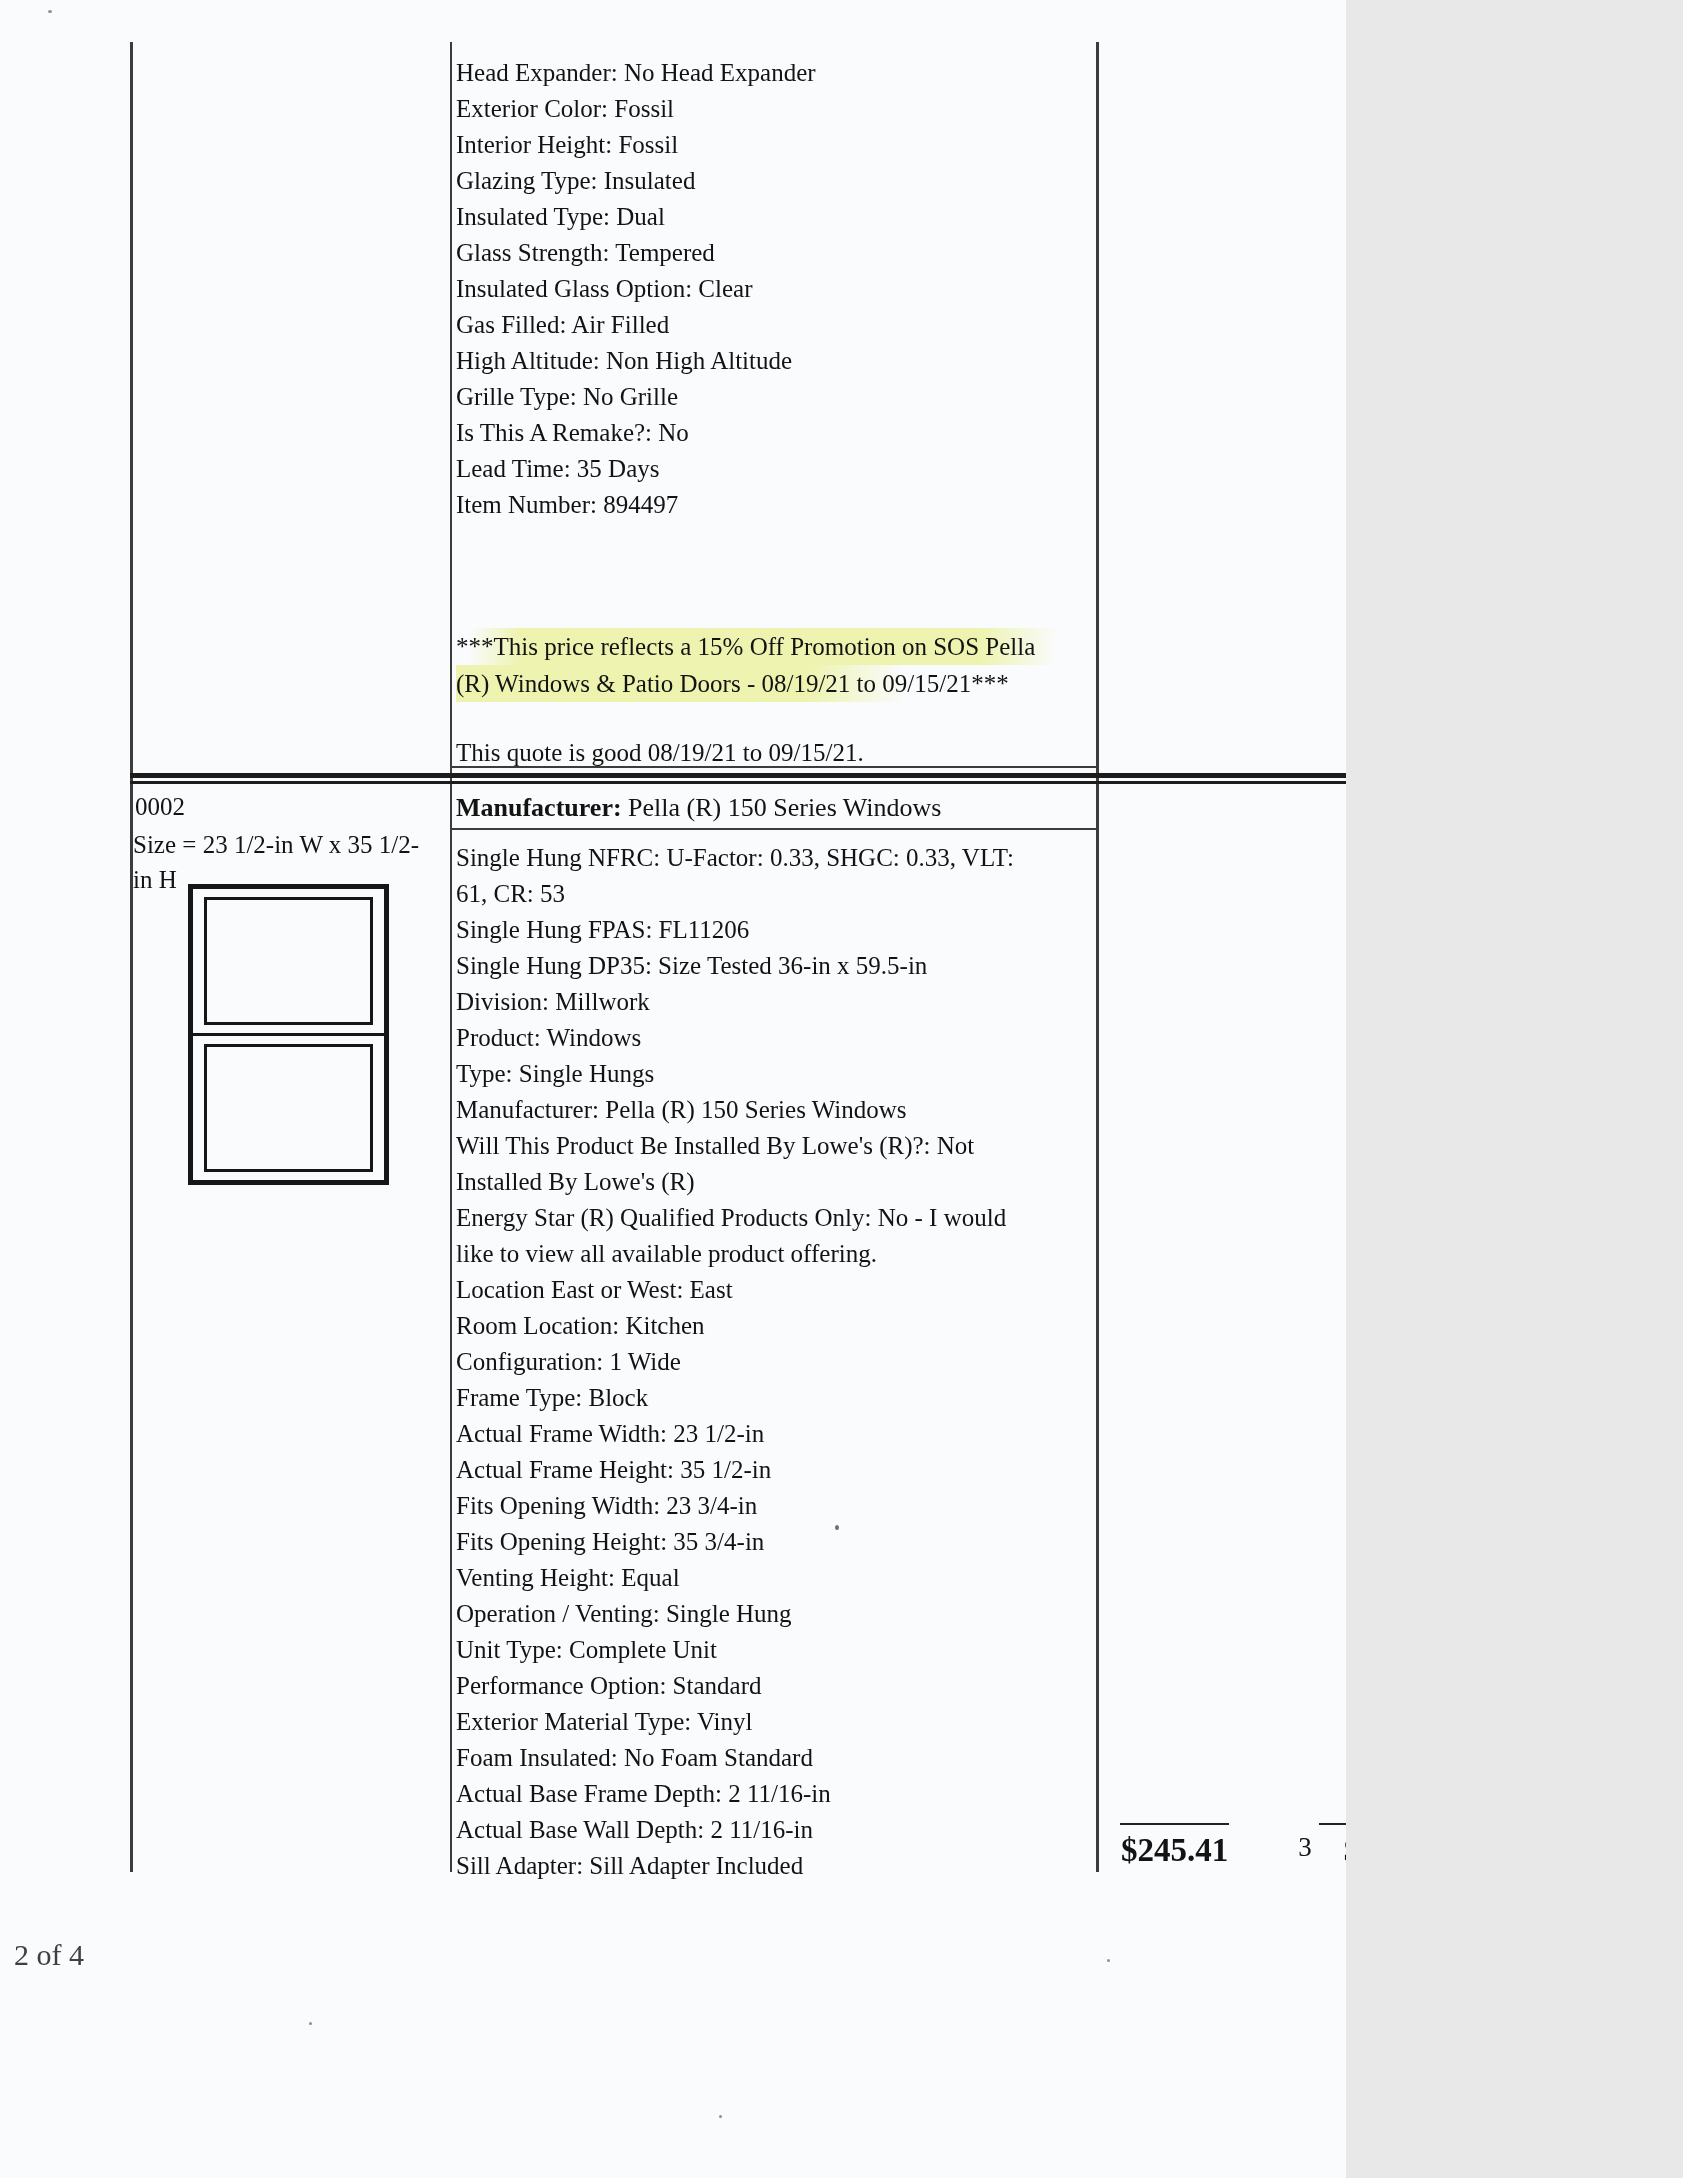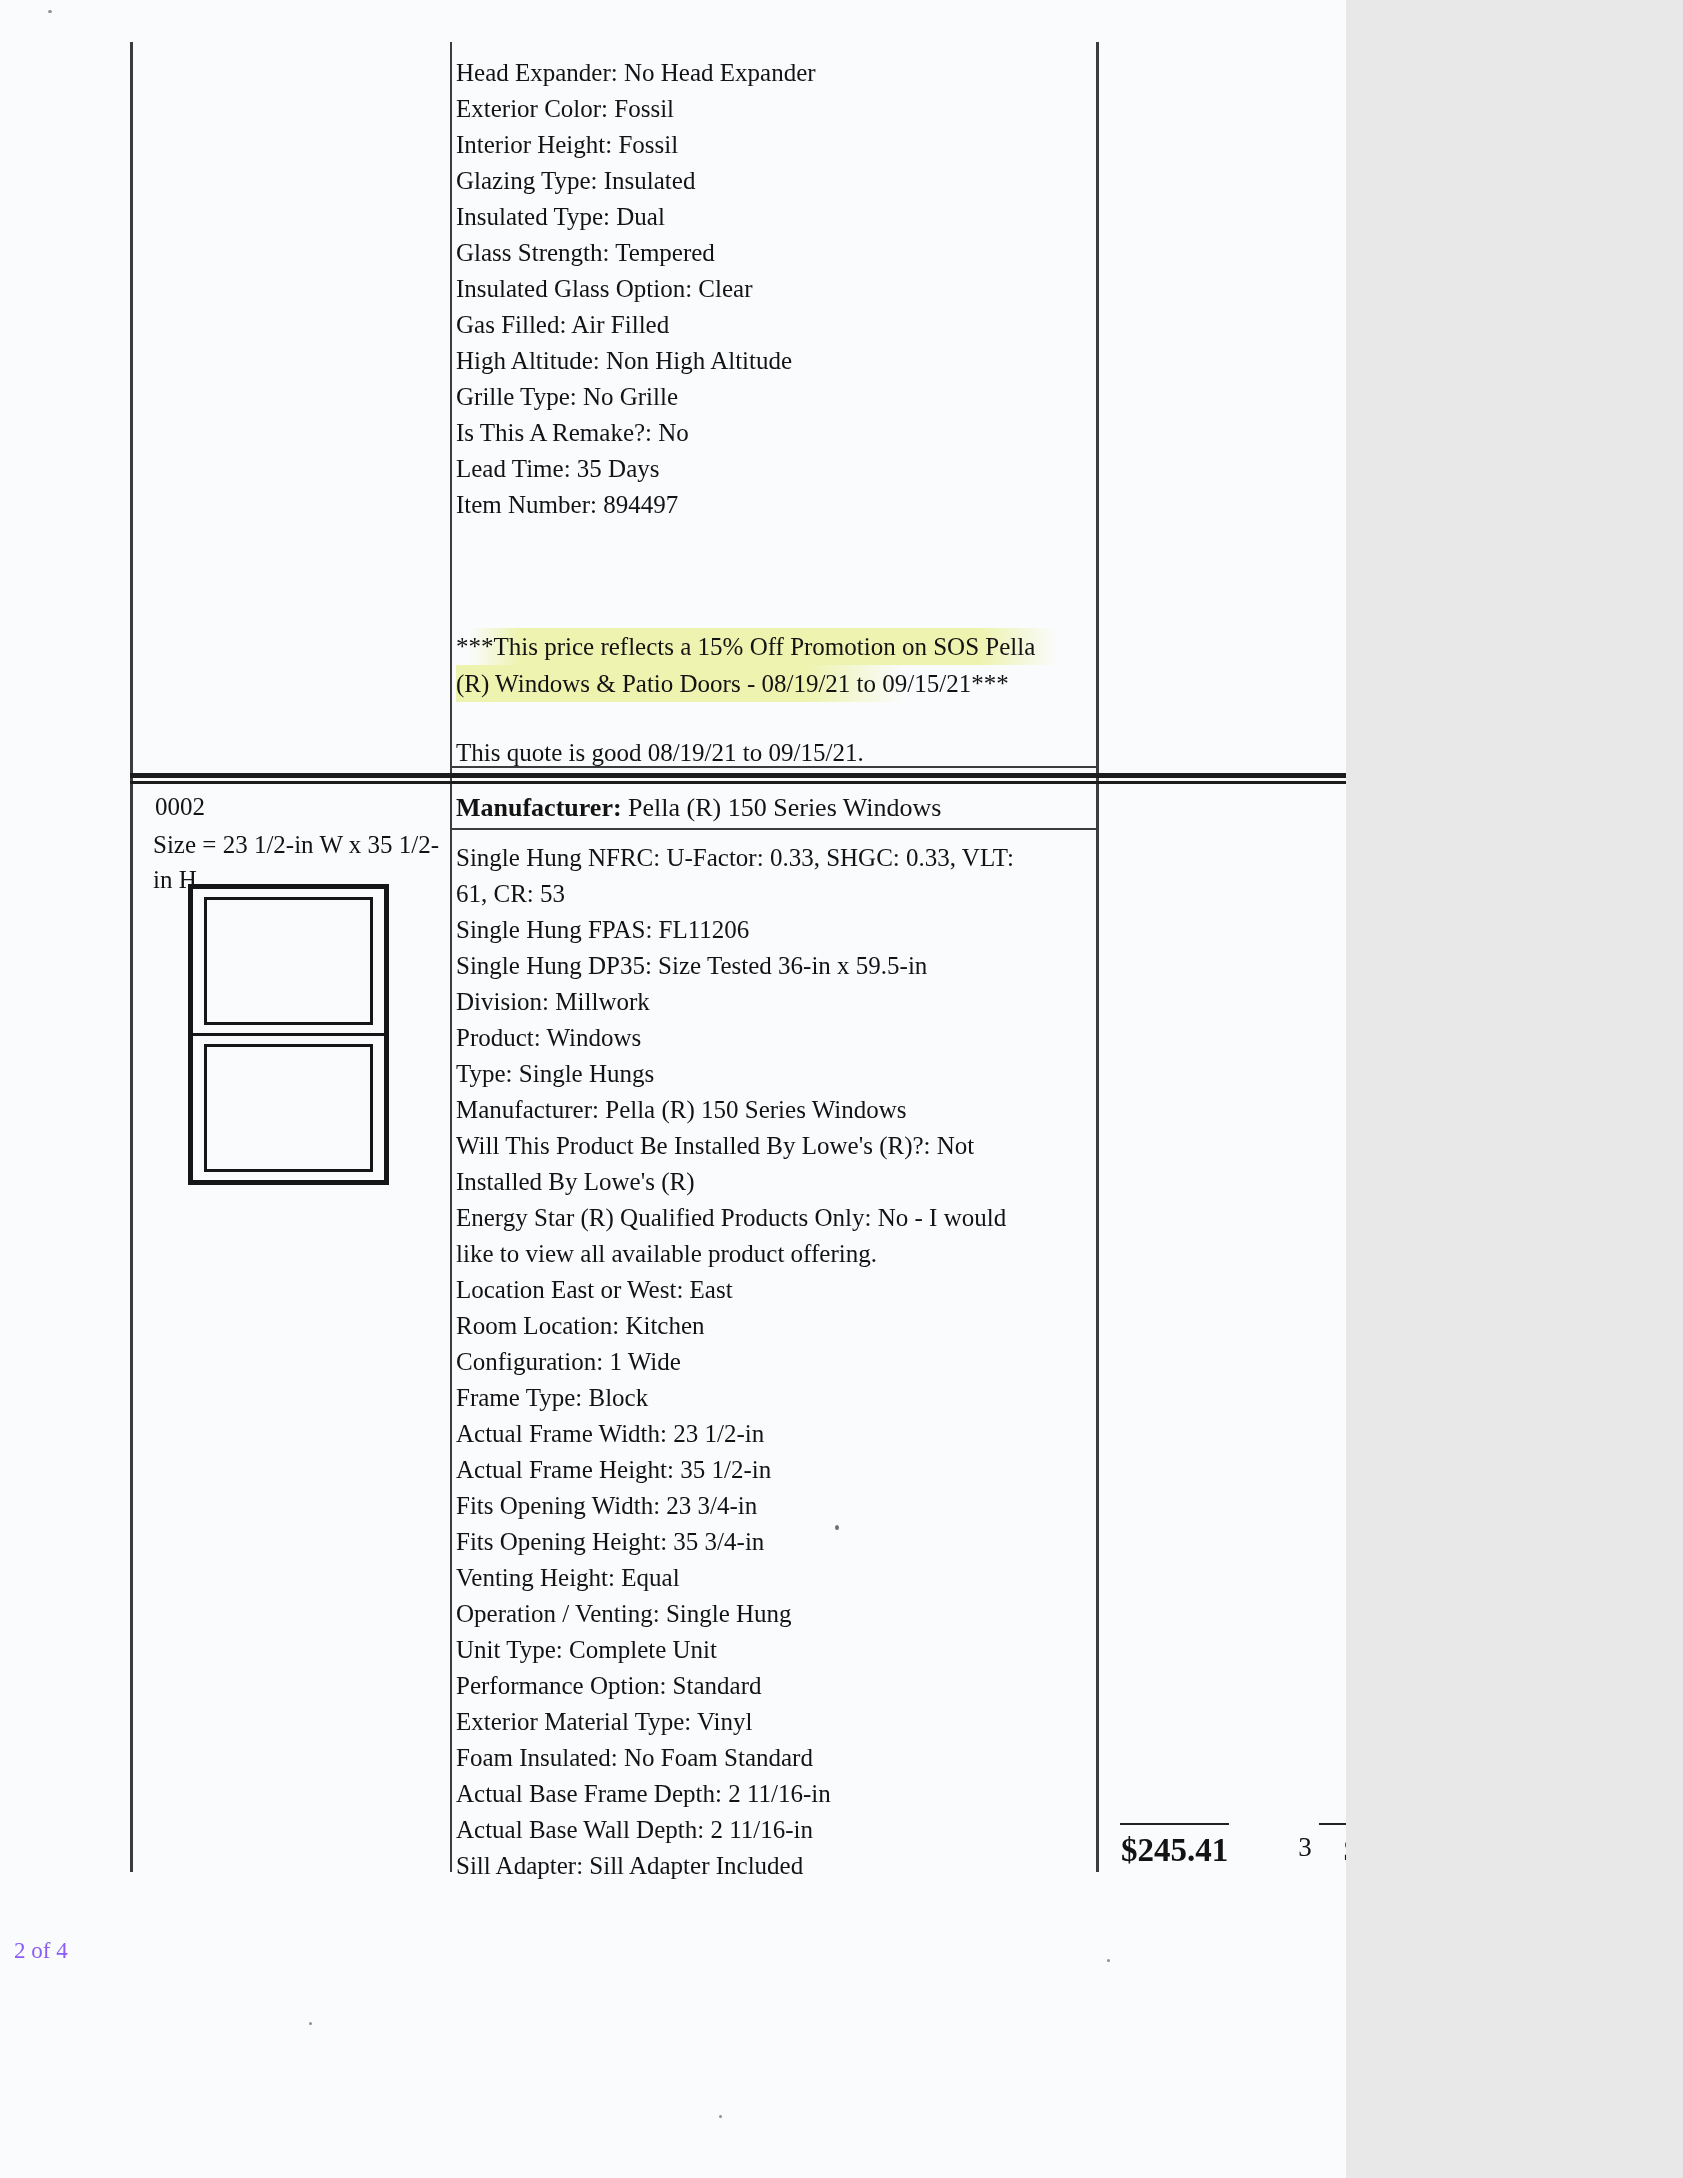--- a/index.html
+++ b/index.html
@@ -17,26 +17,26 @@
   .row-sep{
     position:absolute;box-sizing:border-box;
     border-top:5px solid #1c1c1c;border-bottom:3px solid #1c1c1c;
     background:transparent;
   }
   .dtext{font-size:25px;line-height:36px;white-space:nowrap;}
   .dline{height:36px;}
   .promo-line{height:37px;line-height:37px;font-size:25px;white-space:nowrap;}
   .hl1{background:linear-gradient(90deg,rgba(230,240,110,0) 2%,rgba(225,236,100,.5) 10%,rgba(225,236,100,.5) 82%,rgba(230,240,110,0) 94%);}
   .hl2{background:linear-gradient(90deg,rgba(225,236,100,.5) 0%,rgba(225,236,100,.5) 55%,rgba(230,240,110,0) 70%);}
-  .cell-text{font-size:25px;line-height:36px;white-space:nowrap;margin-left:20px;}
+  .cell-text{font-size:25px;line-height:36px;white-space:nowrap;}
   .mfr{font-size:26px;line-height:34px;white-space:nowrap;}
   .mfr .lbl{font-weight:bold;}
   .price{font-size:33px;font-weight:bold;}
   .qty{font-size:27px;}
-  .footer-text{font-size:23px;color:#8b5cf6;}
+  .footer-text{font-size:30px;color:#404040;}
   .win-outer{
     position:absolute;box-sizing:border-box;
     border:5px solid #161616;
     display:flex;flex-direction:column;
   }
   .win-sash{flex:1;border:3px solid #161616;margin:8px 11px;}
   .win-divider{height:3px;background:#161616;}
   .rule{position:absolute;height:2px;background:#222;}
   .speck{position:absolute;background:#8f8f8f;border-radius:50%;}
 </style>

